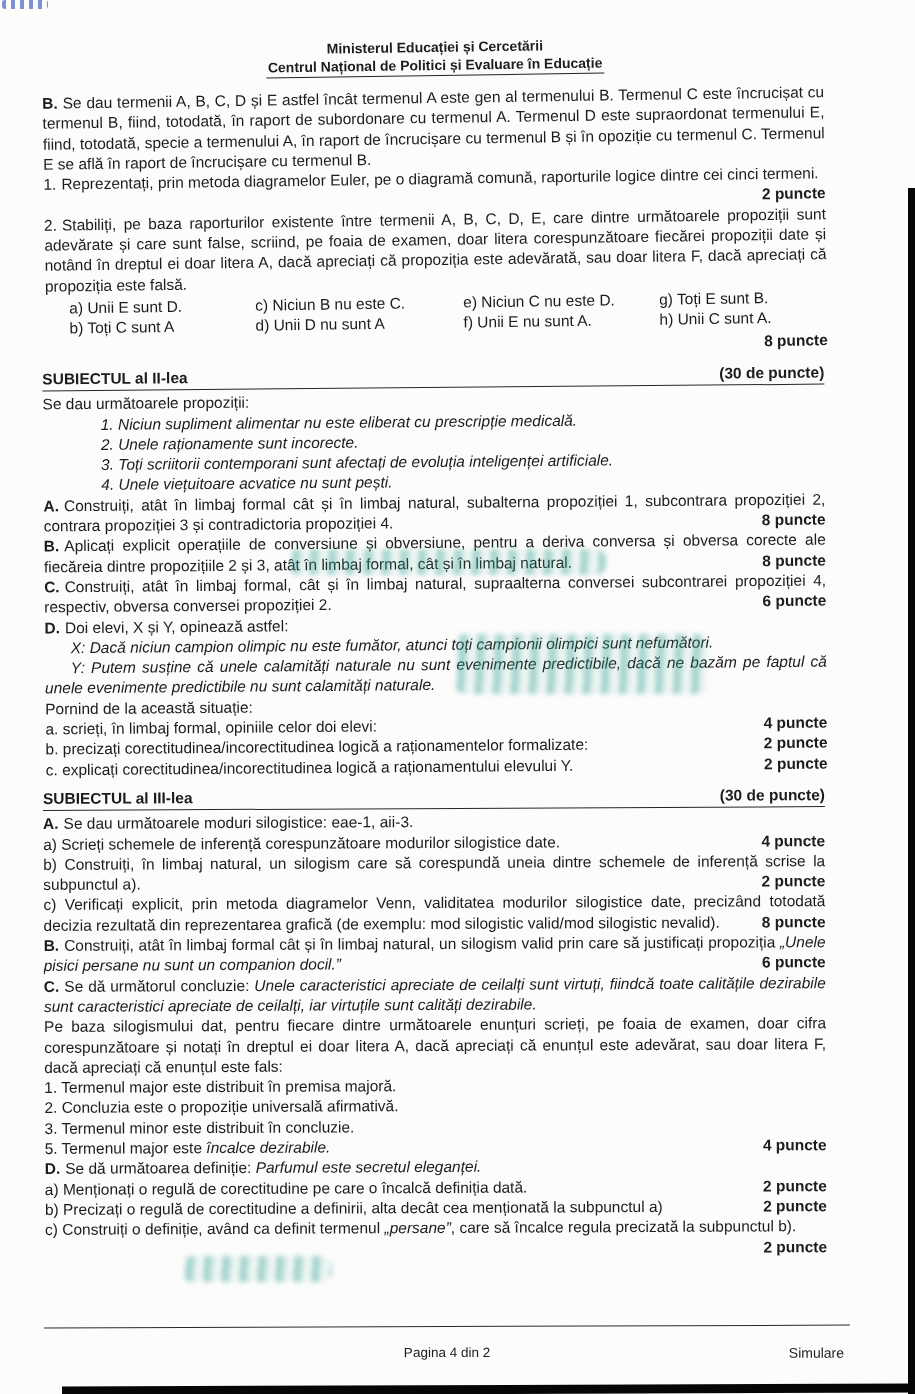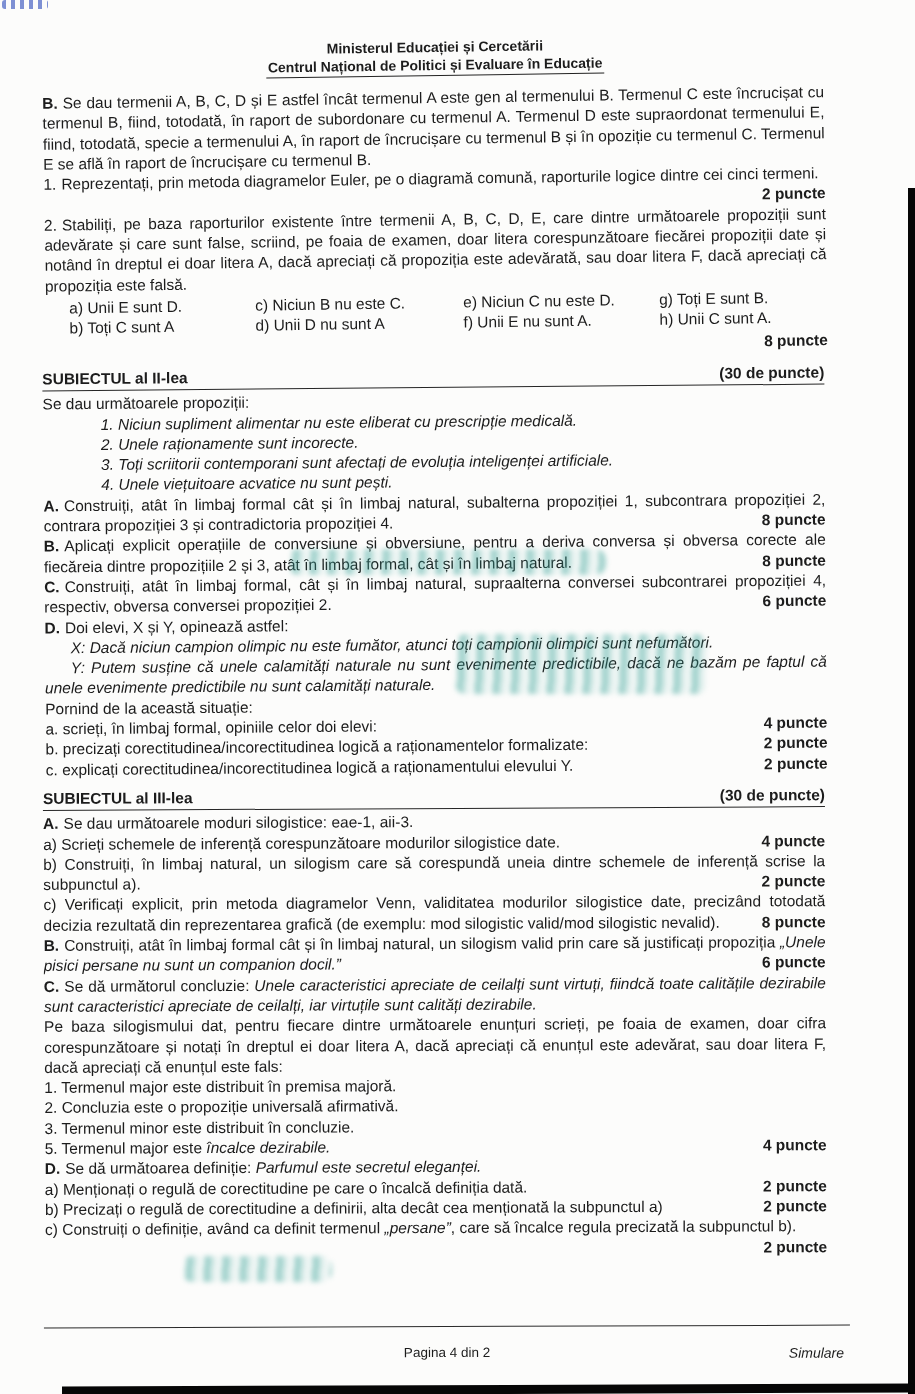--- a/index.html
+++ b/index.html
@@ -36,21 +36,21 @@
 
   .prop-list { padding-left:58px; font-style:italic; }
   .opinion { font-style:italic; text-indent:26px; }
   i { font-style:italic; }
 
   .footer { position:absolute; left:0; top:1288px; width:806px; font-size:13.5px; transform:rotate(-0.2deg); }
   .footer-rule { border-top:1.6px solid #2a2a2a; }
   .footer-row { position:relative; height:40px; }
   .f-left  { position:absolute; left:2px; top:3px; font-weight:bold; }
   .f-center{ position:absolute; left:50%; transform:translateX(-50%); top:17px; }
-  .f-right { position:absolute; right:6px; top:18px; font-size:14px;font-style:italic; }
+  .f-right { position:absolute; right:6px; top:18px; font-size:14px; }
 
   
   .wm {
     position:absolute; z-index:5; pointer-events:none;
     filter:blur(2.5px); opacity:.5; border-radius:10px;
     background:repeating-linear-gradient(93deg,
       rgba(52,160,149,0) 0 4px,
       rgba(52,160,149,.85) 4px 12px,
       rgba(52,160,149,.25) 12px 18px);
   }

